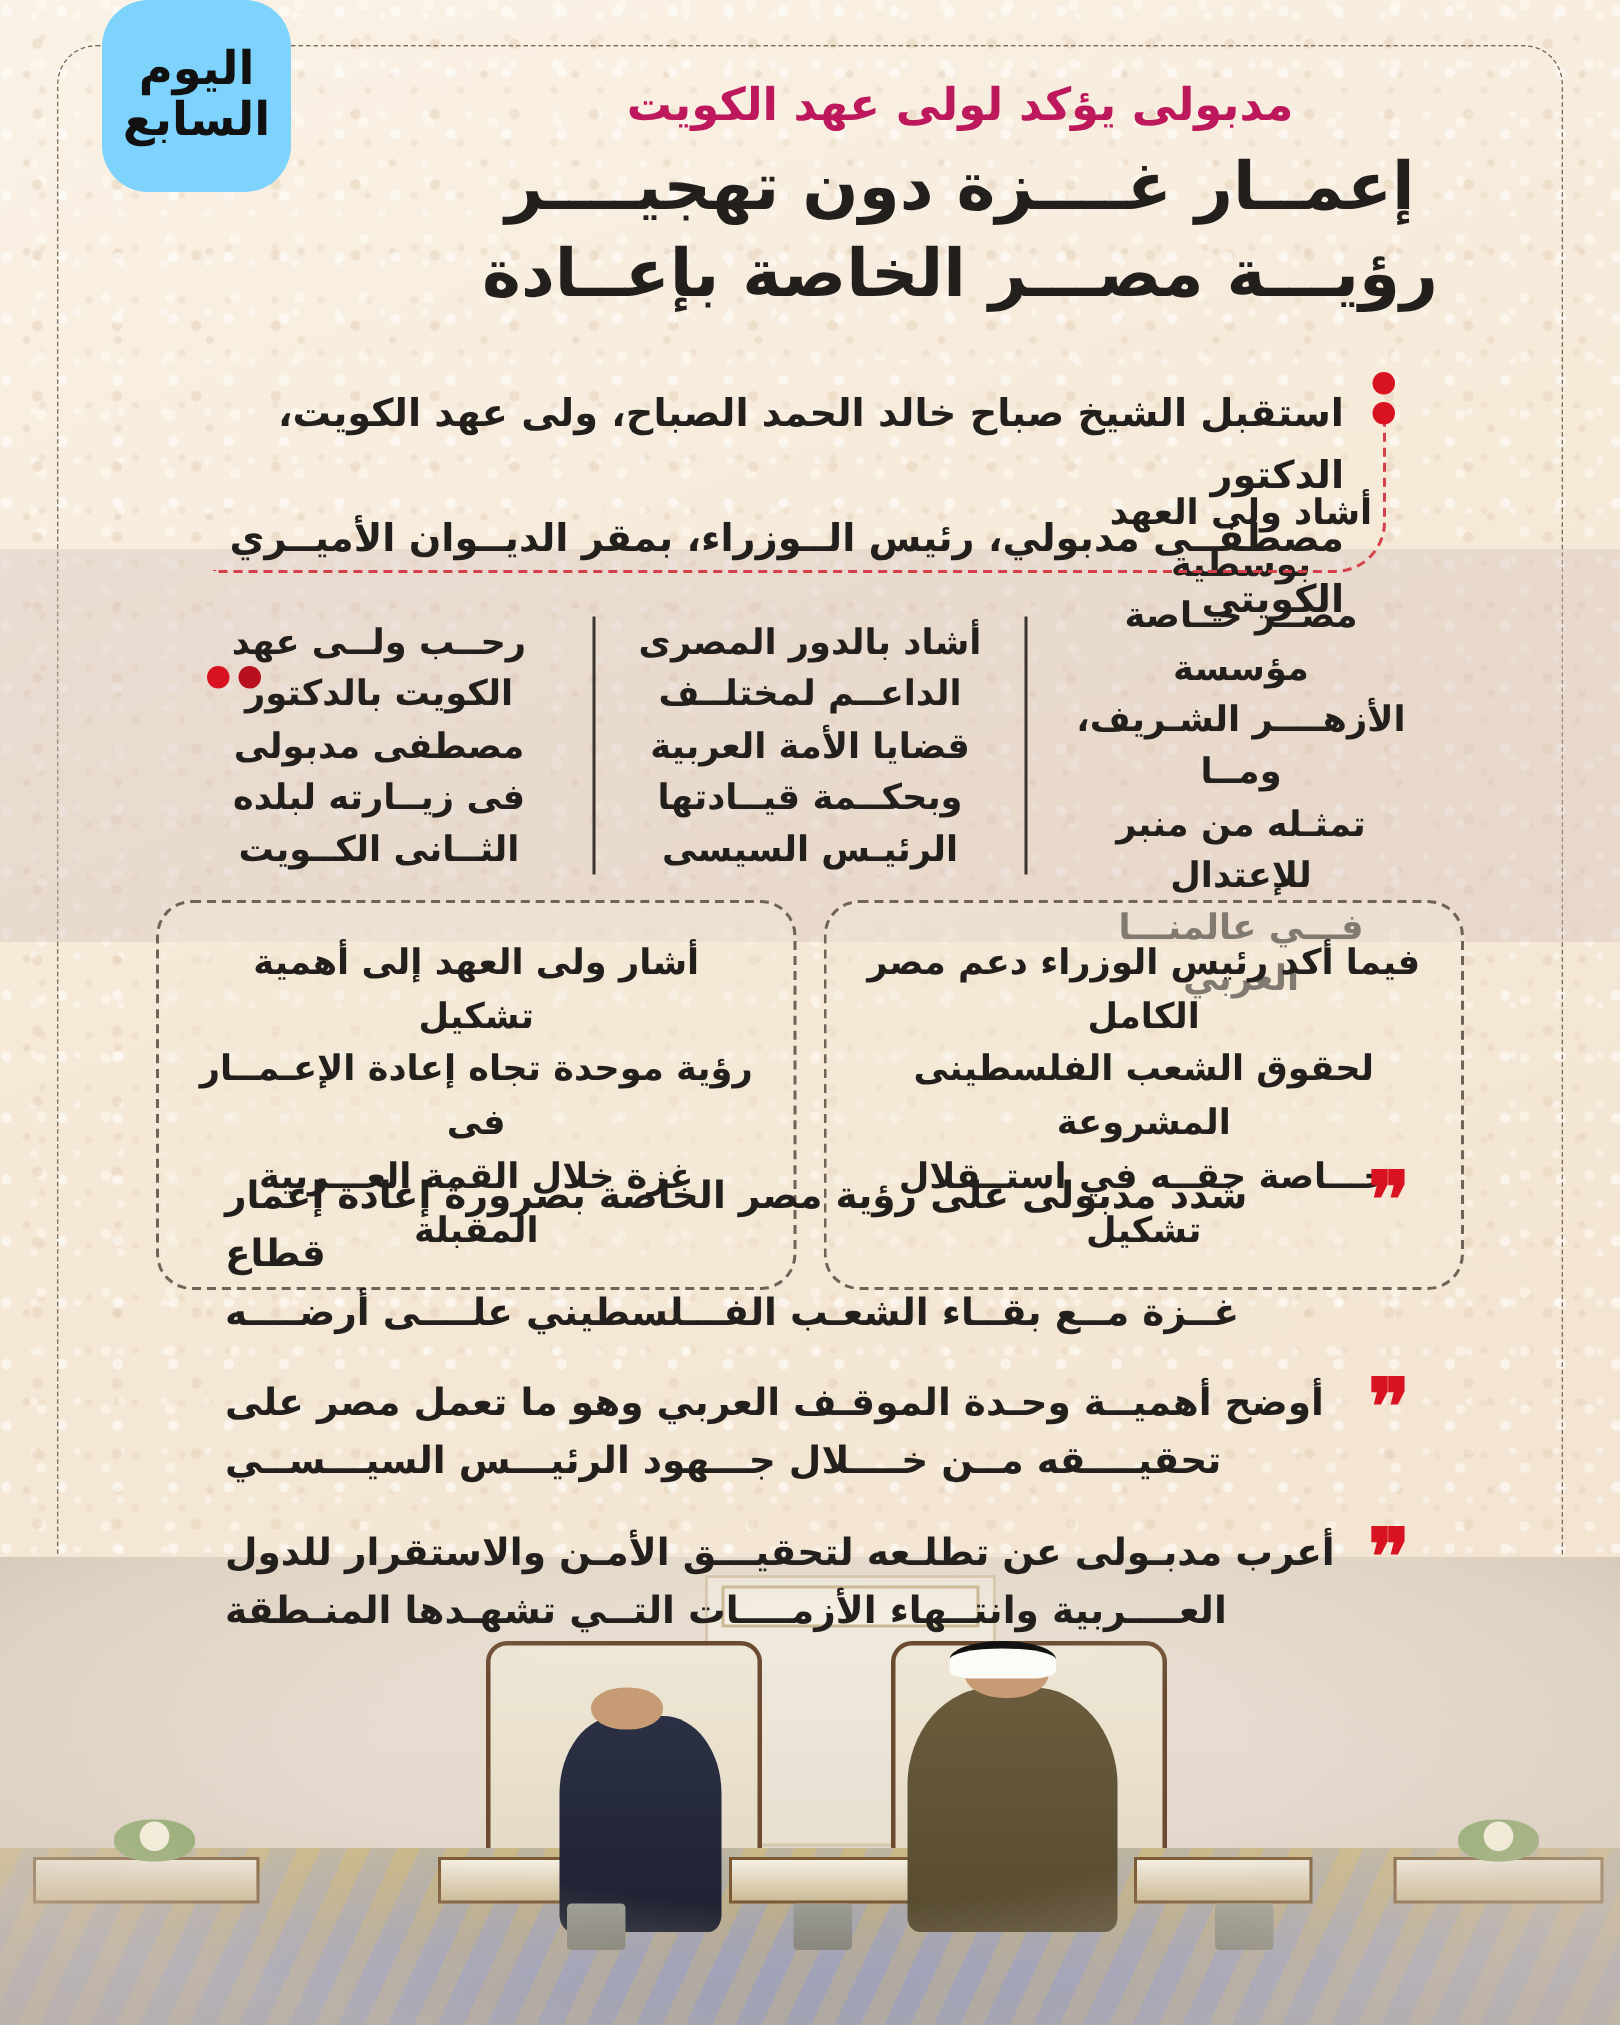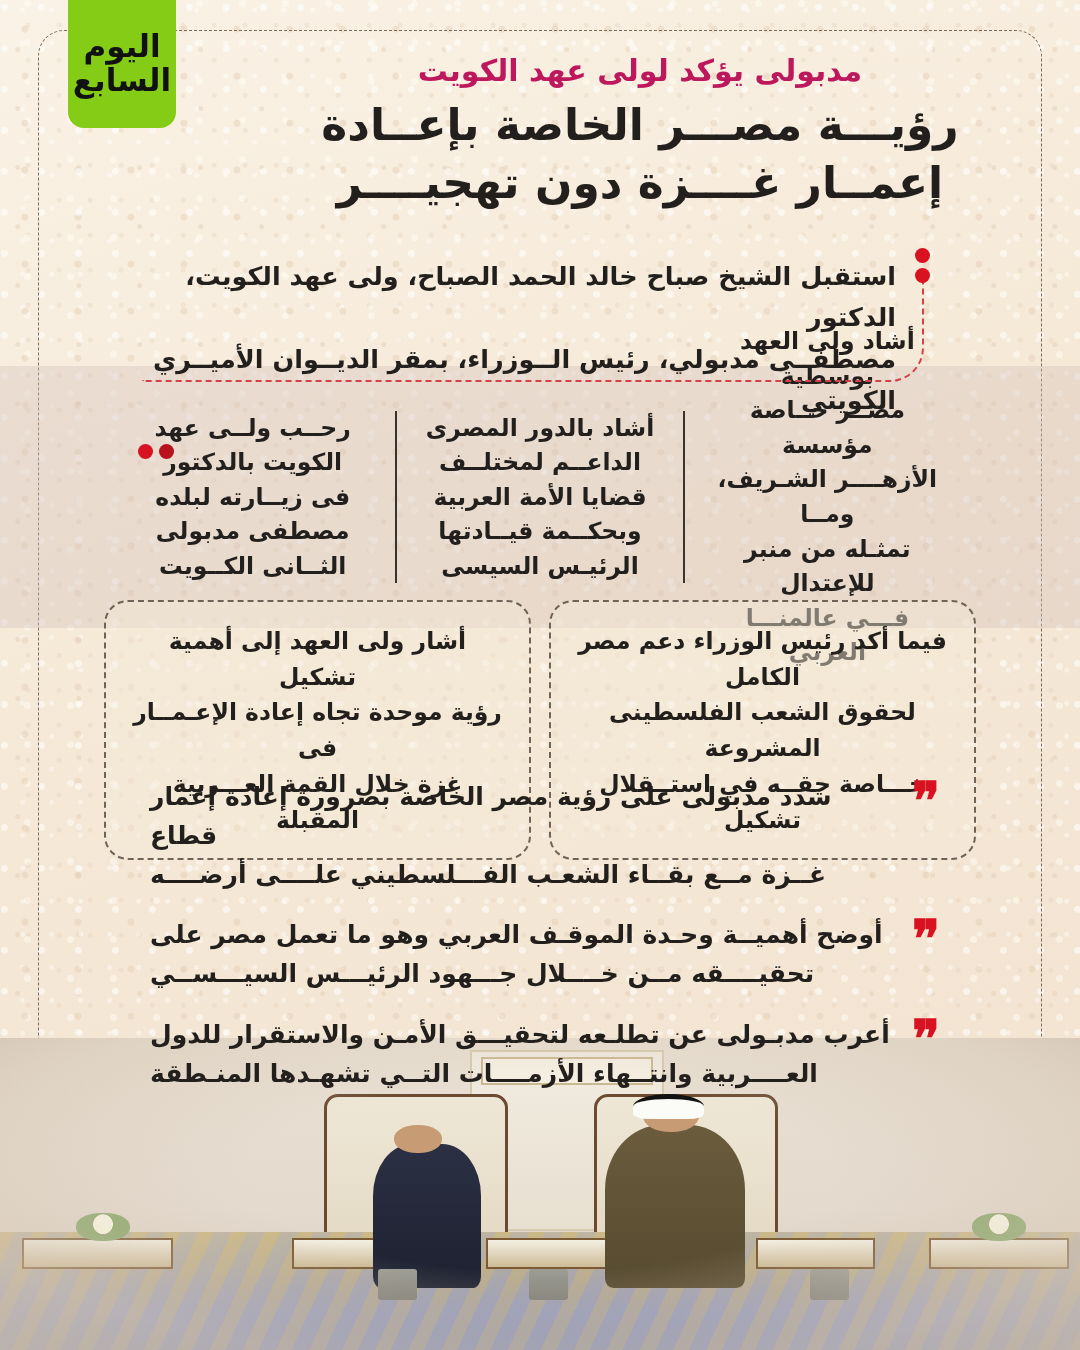--- a/index.html
+++ b/index.html
@@ -49,30 +49,31 @@
     left: 38px; right: 38px;
     top: 1245px;
     border-bottom: 1px dashed #5a5048;
     pointer-events: none;
   }
 
   
   .logo {
     position: absolute;
     left: 68px; top: 0;
-    width: 108px; height: 128px;
-    background: #84cc16;
+    width: 126px; height: 128px;
+    background: #7dd3fc;
     border-bottom-left-radius: 16px;
     border-bottom-right-radius: 16px;
     display: flex;
     flex-direction: column;
     align-items: center;
     justify-content: center;
     gap: 2px;
     z-index: 6;
+    border-radius: 31px;
   }
   .logo-l1, .logo-l2 {
     font-size: 31px;
     font-weight: 700;
     line-height: 1.02;
     letter-spacing: -1px;
     white-space: nowrap;
   }
   .logo-l1 { color: #111111; }
   .logo-l2 { color: #111111; }
@@ -349,22 +350,22 @@
     <span>اليوم</span>
   </div>
   <div class="logo-l2">
     <span>السابع</span>
   </div>
 </div>
 
 <div class="header">
   <div class="kicker">مدبولى يؤكد لولى عهد الكويت</div>
   <div class="headline">
+    <div>إعمــار غــــزة دون تهجيــــر</div>
     <div>رؤيـــة مصـــر الخاصة بإعــادة</div>
-    <div>إعمــار غــــزة دون تهجيــــر</div>
   </div>
 </div>
 
 <div class="intro-wrap">
   <div class="curve"></div>
   <div class="dots-tr">
     <span class="dot"></span>
     <span class="dot"></span>
   </div>
   <div class="intro-text">
@@ -389,22 +390,22 @@
     <div class="band-col">
       <div>أشاد بالدور المصرى</div>
       <div>الداعــم لمختلــف</div>
       <div>قضايا الأمة العربية</div>
       <div>وبحكــمة قيــادتها</div>
       <div>الرئيـس السيسى</div>
     </div>
     <div class="band-col">
       <div>رحــب ولــى عهد</div>
       <div>الكويت بالدكتور</div>
+      <div>مصطفى مدبولى</div>
       <div>فى زيــارته لبلده</div>
-      <div>مصطفى مدبولى</div>
       <div>الثــانى الكــويت</div>
     </div>
   </div>
 </div>
 
 <div class="boxes">
   <div class="box">
     <div>
       <div>فيما أكد رئيس الوزراء دعم مصر الكامل</div>
       <div>لحقوق الشعب الفلسطينى المشروعة</div>

